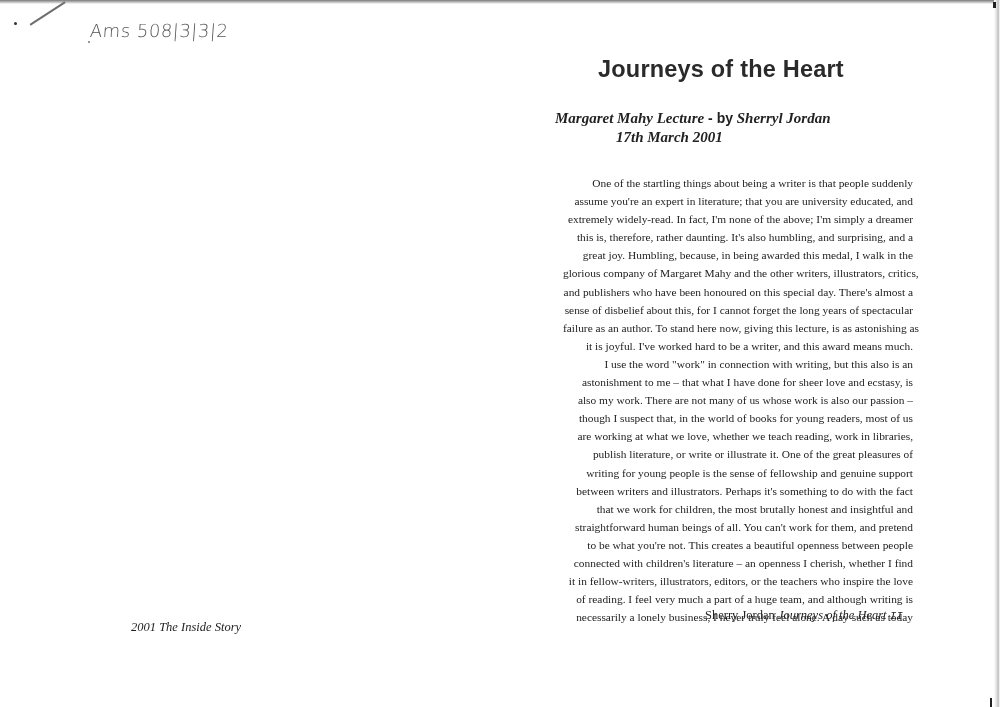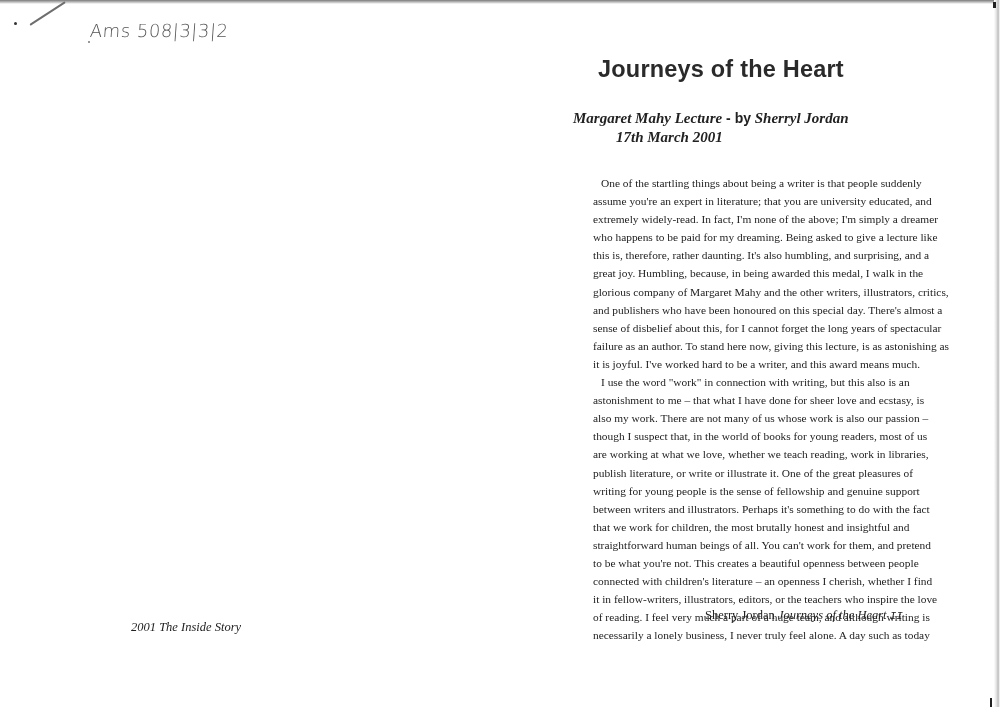--- a/index.html
+++ b/index.html
@@ -35,32 +35,32 @@
       position: absolute; left: 90px; top: 20px;
       font-family: "DejaVu Sans", sans-serif; font-size: 18px; font-weight: 300;
       color: #555; letter-spacing: 0.5px; transform: skewX(-4deg);
     }
     .title {
       position: absolute; left: 598px; top: 56px;
       font-family: "Liberation Sans", sans-serif; font-weight: bold; font-size: 23.5px;
       color: #2a2a2a; letter-spacing: 0.2px; margin: 0;
     }
     .subtitle {
-      position: absolute; left: 573px; top: 108px; font-size: 15px; line-height: 20px;
+      position: absolute; left: 555px; top: 108px; font-size: 15px; line-height: 20px;
       font-weight: bold; color: #222;
     }
     .subtitle .it { font-style: italic; }
     .subtitle .by { font-family: "Liberation Sans", sans-serif; font-style: normal; font-size: 14px; }
     .date {
       position: absolute; left: 616px; top: 129px; font-size: 15px;
       font-weight: bold; font-style: italic; color: #222;
     }
     .body-text {
-      position: absolute; left: 593px; top: 174px; width: 350px;
-      font-size: 11.4px; line-height: 18.1px; color: #222;
+      position: absolute; left: 563px; top: 174px; width: 350px;
+      font-size: 11.4px; line-height: 18.1px; color: #222; text-align: right;
     }
     .body-text .line { display: block; white-space: nowrap; }
     .body-text .indent { padding-left: 8px; }
     .footer-right {
       position: absolute; left: 705px; top: 608px; font-size: 12.5px; color: #222;
     }
     .footer-right .it { font-style: italic; }
     .footer-right .sans-it { font-family: Liberation Mono, monospace; font-style: italic; font-size: 11px; }
     .footer-left {
       position: absolute; left: 131px; top: 620px; font-size: 12.5px; font-style: italic; color: #222; text-align: right;
@@ -86,21 +86,20 @@
   <span class="it">Margaret Mahy Lecture</span><span class="by"> - </span><span class="by">by</span>
   <span class="it">Sherryl Jordan</span>
 </div>
 
 <div class="date">17th March 2001</div>
 
 <div class="body-text">
   <span class="line indent">One of the startling things about being a writer is that people suddenly</span>
   <span class="line">assume you're an expert in literature; that you are university educated, and</span>
   <span class="line">extremely widely-read. In fact, I'm none of the above; I'm simply a dreamer</span>
-  <span class="line">who happens to be paid for my dreaming. Being asked to give a lecture like</span>
   <span class="line">this is, therefore, rather daunting. It's also humbling, and surprising, and a</span>
   <span class="line">great joy. Humbling, because, in being awarded this medal, I walk in the</span>
   <span class="line">glorious company of Margaret Mahy and the other writers, illustrators, critics,</span>
   <span class="line">and publishers who have been honoured on this special day. There's almost a</span>
   <span class="line">sense of disbelief about this, for I cannot forget the long years of spectacular</span>
   <span class="line">failure as an author. To stand here now, giving this lecture, is as astonishing as</span>
   <span class="line">it is joyful. I've worked hard to be a writer, and this award means much.</span>
   <span class="line indent">I use the word "work" in connection with writing, but this also is an</span>
   <span class="line">astonishment to me – that what I have done for sheer love and ecstasy, is</span>
   <span class="line">also my work. There are not many of us whose work is also our passion –</span>

